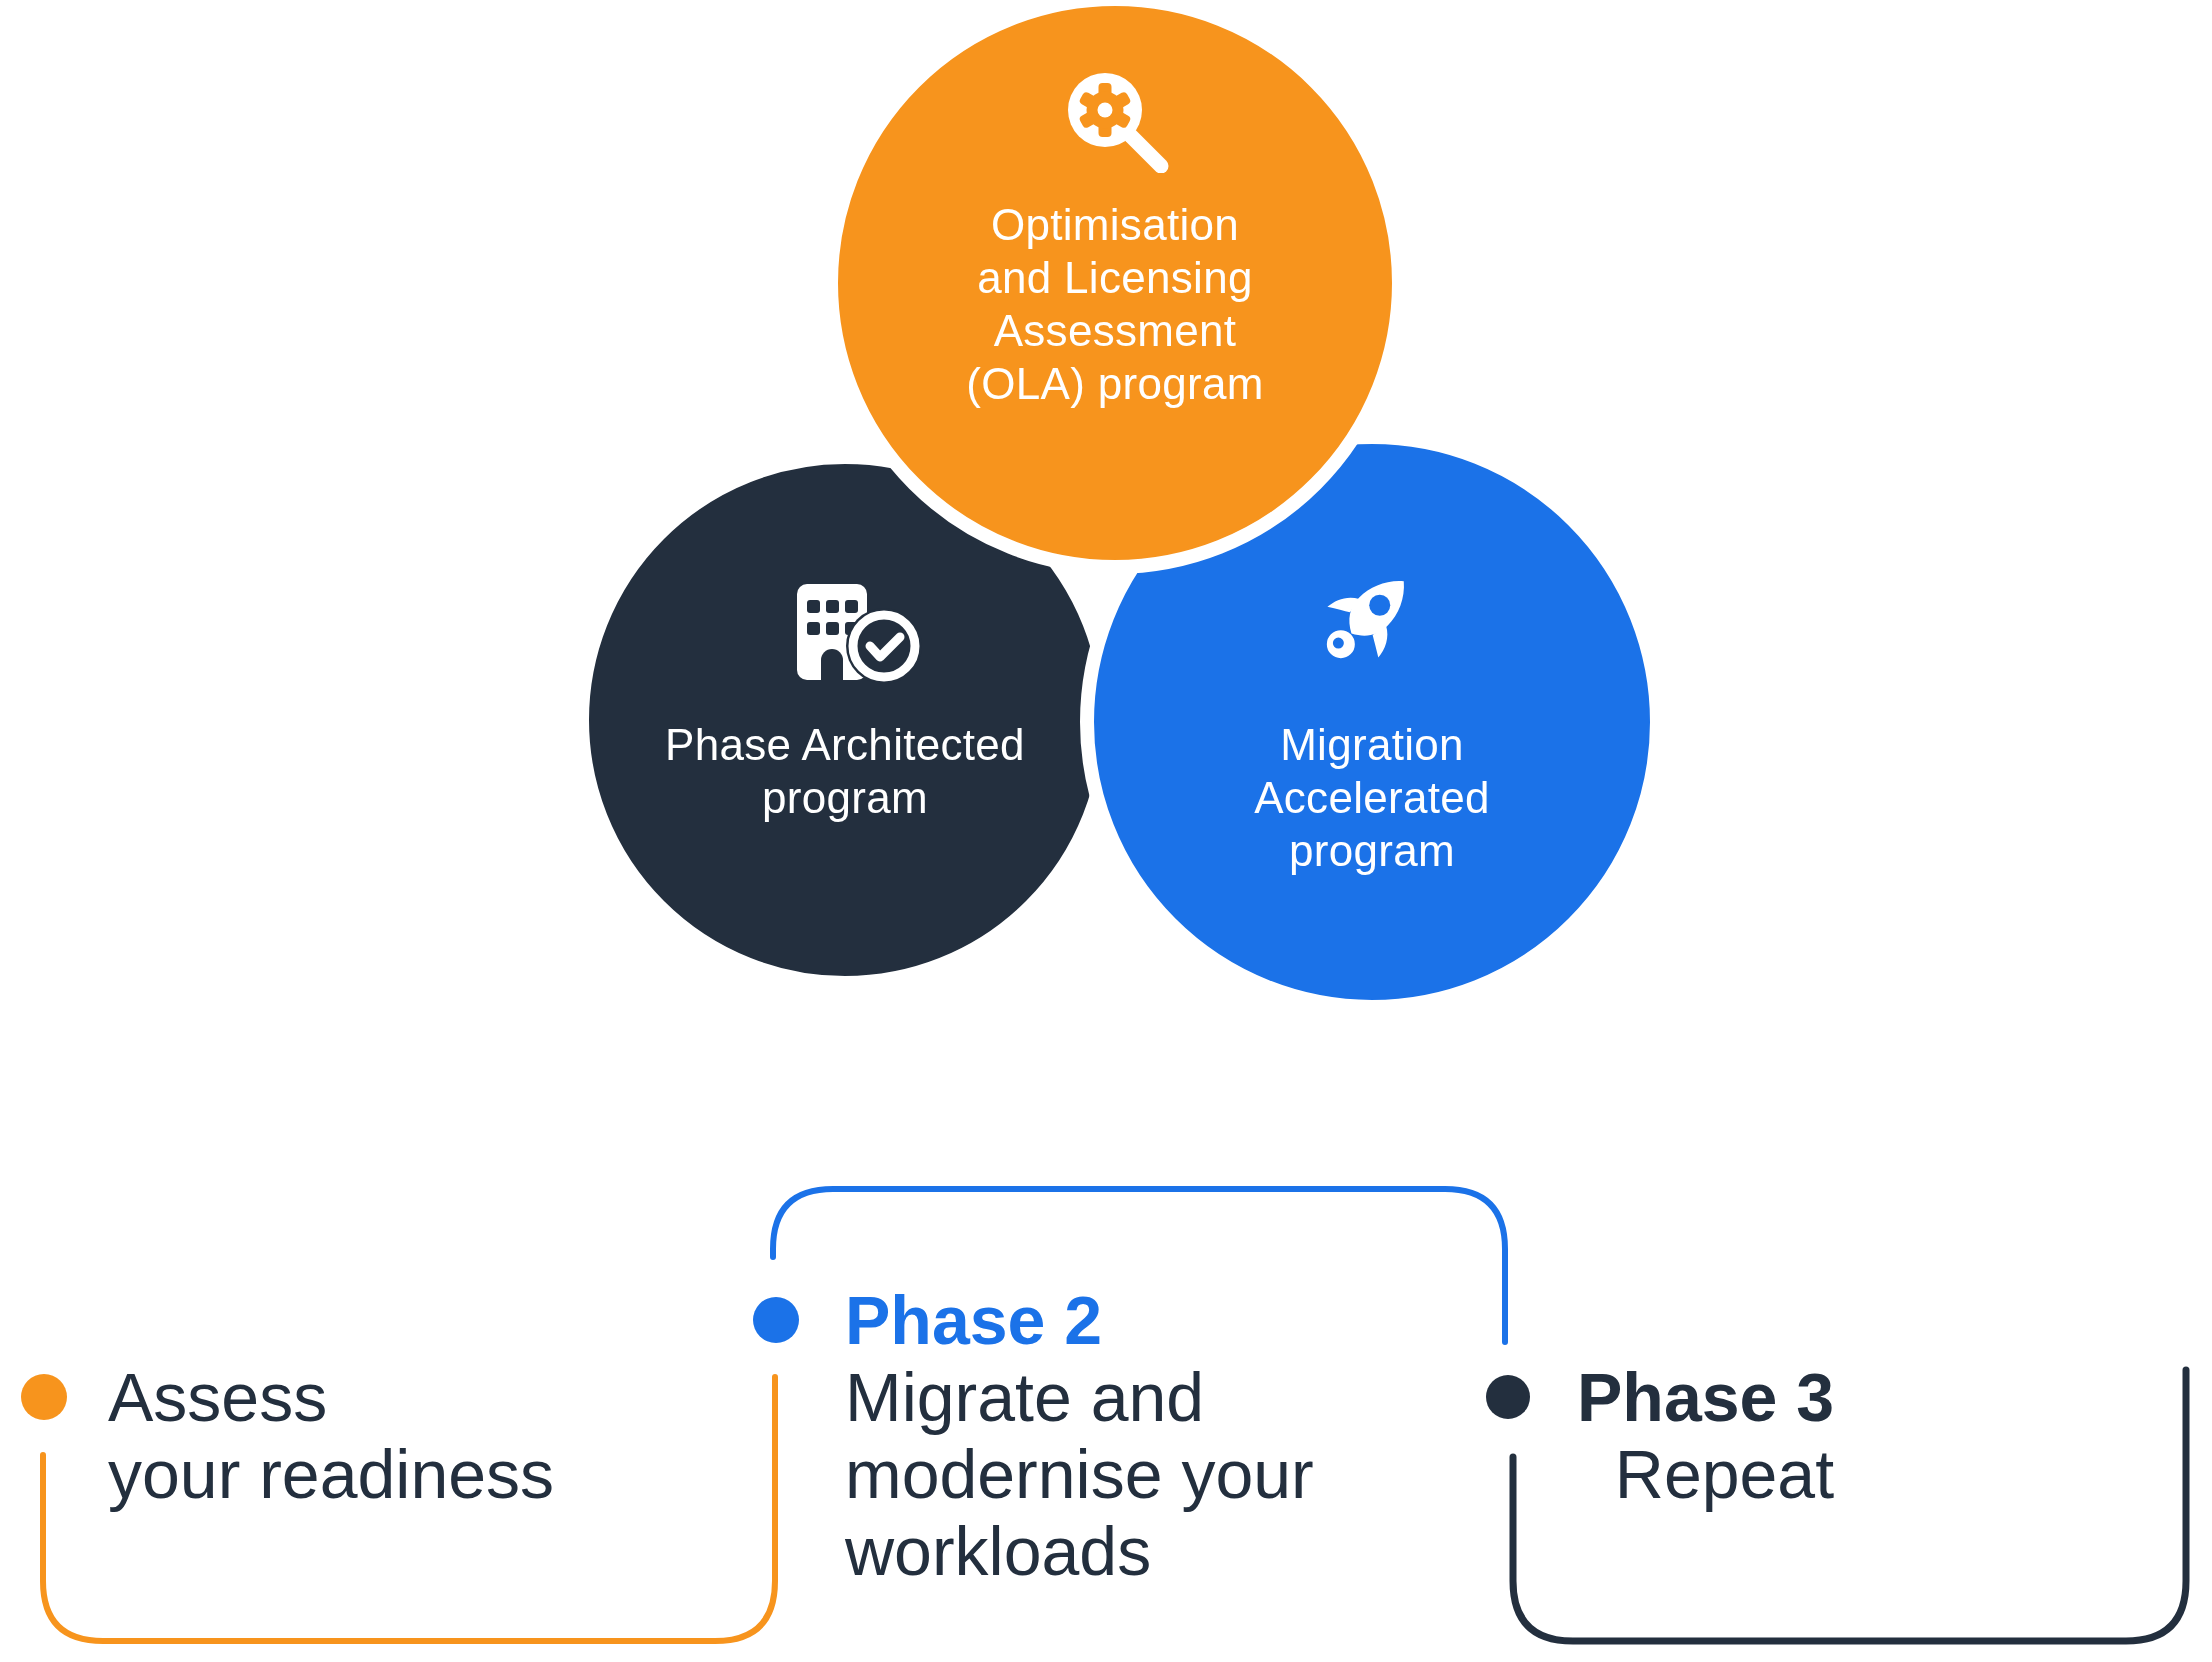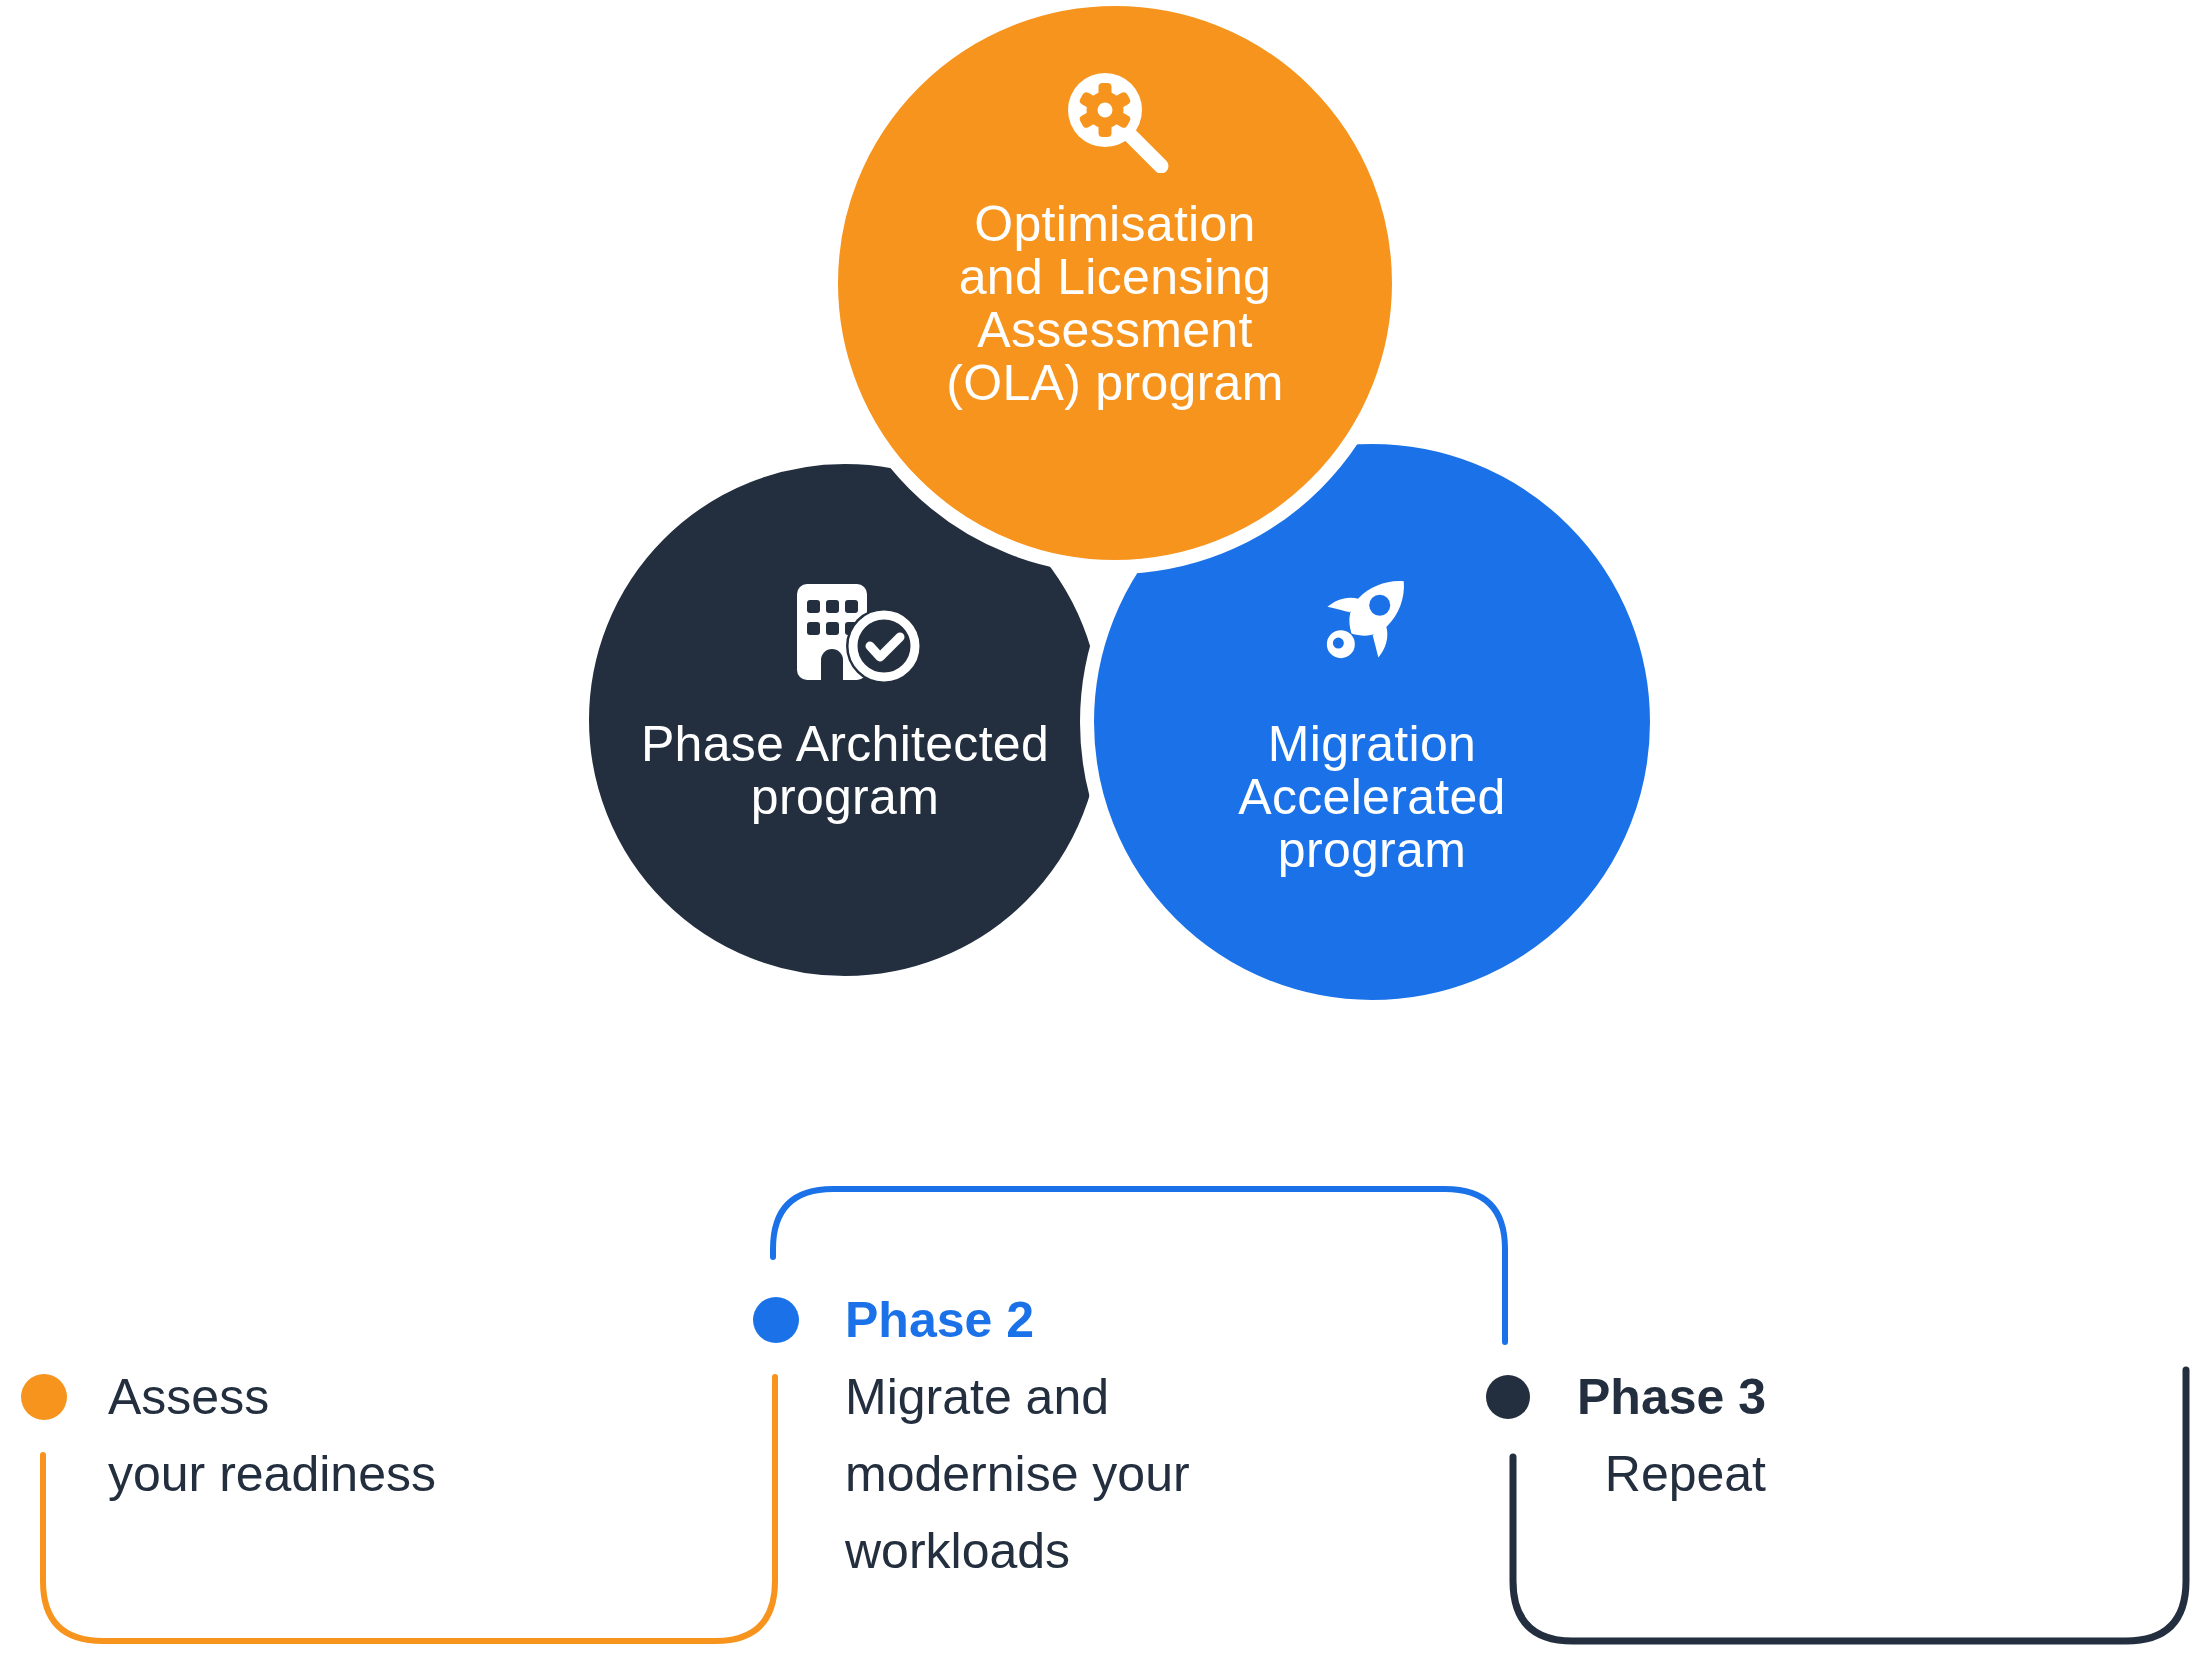--- a/index.html
+++ b/index.html
@@ -11,34 +11,34 @@
   html,body{margin:0;padding:0;background:#fff;}
   body{font-family:"Liberation Sans","DejaVu Sans",sans-serif;}
   #stage{position:relative;width:2212px;height:1662px;background:#fff;overflow:hidden;}
 
   
   .circle{position:absolute;border-radius:50%;border:14px solid #fff;box-sizing:content-box;}
   .circle.ola{left:824px;top:-8px;width:554px;height:554px;background:var(--orange);z-index:3;}
   .circle.wap{left:575px;top:450px;width:512px;height:512px;background:var(--navy);z-index:1;}
   .circle.amp{left:1080px;top:430px;width:556px;height:556px;background:var(--blue);z-index:2;}
 
-  .circle-label{position:absolute;z-index:5;color:#fff;font-size:50px;line-height:53px;text-align:center;letter-spacing:0.3px;}
+  .circle-label{position:absolute;z-index:5;color:#fff;font-size:44px;line-height:53px;text-align:center;letter-spacing:0.3px;}
   .circle-label.ola{left:865px;top:198px;width:500px;}
   .circle-label.wap{left:615px;top:718px;width:460px;}
   .circle-label.amp{left:1142px;top:718px;width:460px;}
 
   .icon-box{position:absolute;z-index:6;}
   .icon-box.ola{left:1055px;top:58px;width:115px;height:115px;}
   .icon-box.wap{left:790px;top:576px;width:135px;height:110px;}
   .icon-box.amp{left:1312px;top:566px;width:115px;height:120px;}
   .icon-box svg{display:block;width:100%;height:100%;}
 
   
   #brackets{position:absolute;left:0;top:0;z-index:4;}
-  .phase-block{position:absolute;z-index:5;font-size:50px;line-height:77px;color:var(--navy);}
+  .phase-block{position:absolute;z-index:5;font-size:68px;line-height:77px;color:var(--navy);}
   .phase-block .label{font-weight:bold;}
   .phase-block.p1{left:108px;top:1359px;}
   .phase-block.p1 .label{color:var(--orange);}
   .phase-block.p2{left:845px;top:1282px;}
   .phase-block.p2 .label{color:var(--blue);}
   .phase-block.p3{left:1577px;top:1359px;text-align:right;}
   .phase-block.p3 .label{color:var(--navy);}
 </style>
 </head>
 <body>

